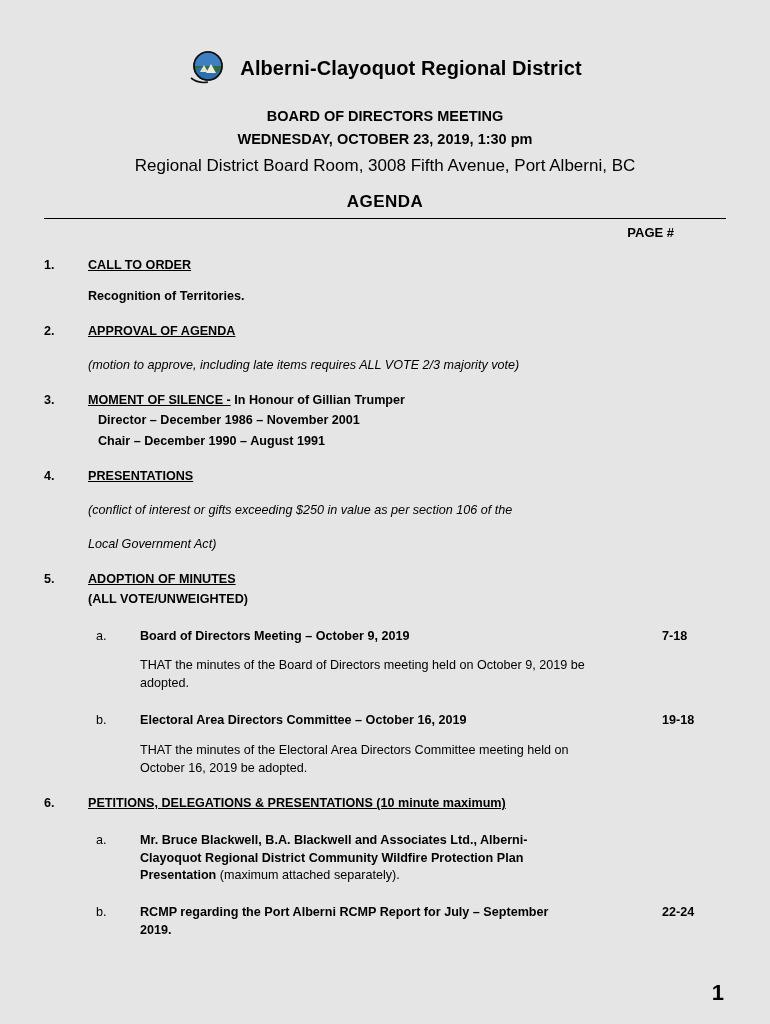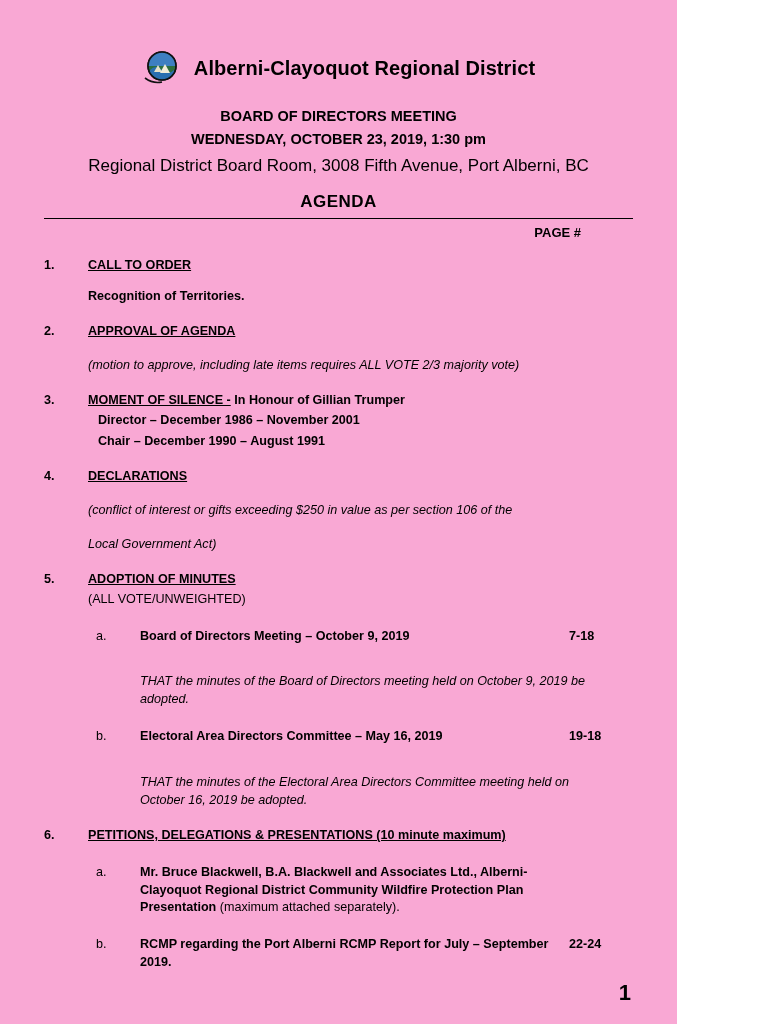--- a/index.html
+++ b/index.html
@@ -6,23 +6,23 @@
     margin: 0;
     padding: 0;
     background: #ffffff;
   }
   body {
     font-family: "Liberation Sans", sans-serif;
     color: #000000;
   }
   .page {
     position: relative;
-    width: 677px;
+    width: 770px;
     height: 1024px;
-    background: #f9a8d4;
+    background: #e5e5e5;
     overflow: hidden;
     box-sizing: border-box;
     padding: 30px 44px 10px 44px;
   }
   
   .org-header {
     display: flex;
     align-items: center;
     justify-content: center;
     gap: 12px;
@@ -116,43 +116,43 @@
   .sub {
     font-weight: bold;
     margin-top: 3px;
   }
   .ital {
     font-style: italic;
     margin-top: 16px;
   }
   .plain {
     margin-top: 2px;
+    font-weight: bold;
   }
   
   .subitem {
     display: flex;
     align-items: flex-start;
     margin-top: 19px;
     padding-left: 52px;
   }
   .subitem .letter {
     width: 44px;
     flex: 0 0 44px;
     font-size: 12.6px;
   }
   .subitem .subbody {
     flex: 1 1 auto;
     min-width: 0;
     font-weight: bold;
   }
   .subitem .subbody .norm { font-weight: normal; }
   .motion {
-    font-style: italic;
     padding-left: 96px;
-    margin-top: 28px;
+    margin-top: 12px;
     max-width: 520px;
   }
   .indent-sub {
     padding-left: 10px;
   }
   .page-number {
     position: absolute;
     right: 46px;
     bottom: 18px;
     font-size: 22px;
@@ -220,21 +220,21 @@
         </div>
         <div class="sub indent-sub">Director – December 1986 – November 2001</div>
         <div class="sub indent-sub">Chair – December 1990 – August 1991</div>
       </div>
       <div class="pageref"></div>
     </div>
 
     <div class="item">
       <div class="num">4.</div>
       <div class="body">
-        <div class="hdr">DECLARATIONS</div>
+        <div class="hdr">PRESENTATIONS</div>
         <div class="ital">(conflict of interest or gifts exceeding $250 in value as per section 106 of the</div>
         <div class="ital">Local Government Act)</div>
       </div>
       <div class="pageref"></div>
     </div>
 
     <div class="item">
       <div class="num">5.</div>
       <div class="body">
         <div class="hdr">ADOPTION OF MINUTES</div>
@@ -248,21 +248,21 @@
       <div class="subbody">Board of Directors Meeting – October 9, 2019</div>
       <div class="pageref">7-18</div>
     </div>
     <div class="motion">
       <div>THAT the minutes of the Board of Directors meeting held on October 9, 2019 be</div>
       <div>adopted.</div>
     </div>
 
     <div class="subitem">
       <div class="letter">b.</div>
-      <div class="subbody">Electoral Area Directors Committee – May 16, 2019</div>
+      <div class="subbody">Electoral Area Directors Committee – October 16, 2019</div>
       <div class="pageref">19-18</div>
     </div>
     <div class="motion">
       <div>THAT the minutes of the Electoral Area Directors Committee meeting held on</div>
       <div>October 16, 2019 be adopted.</div>
     </div>
 
     <div class="item">
       <div class="num">6.</div>
       <div class="body">

